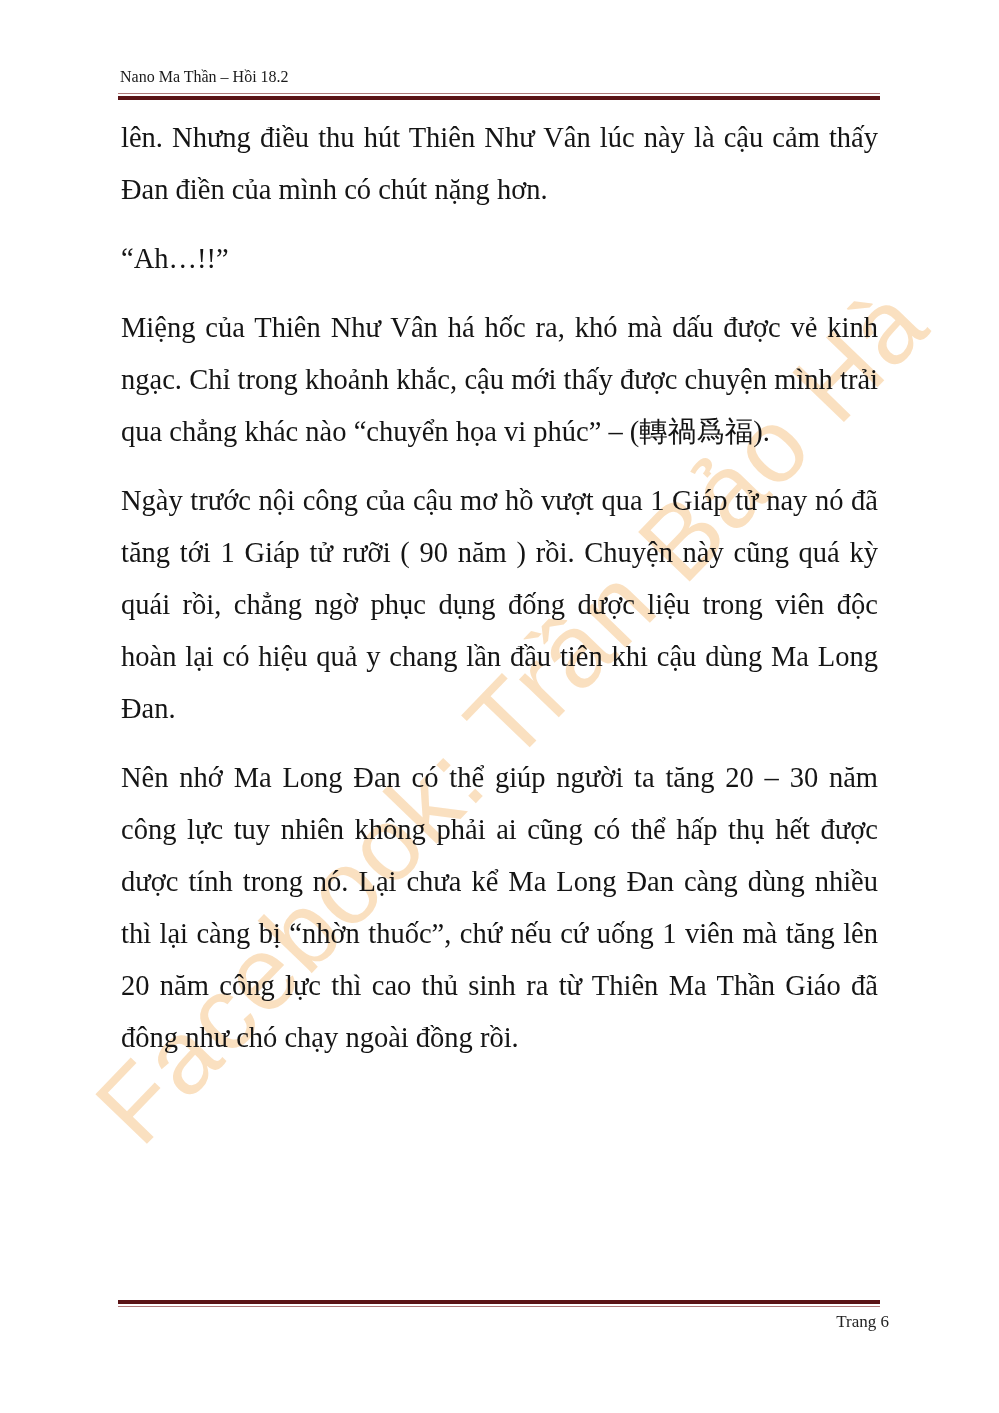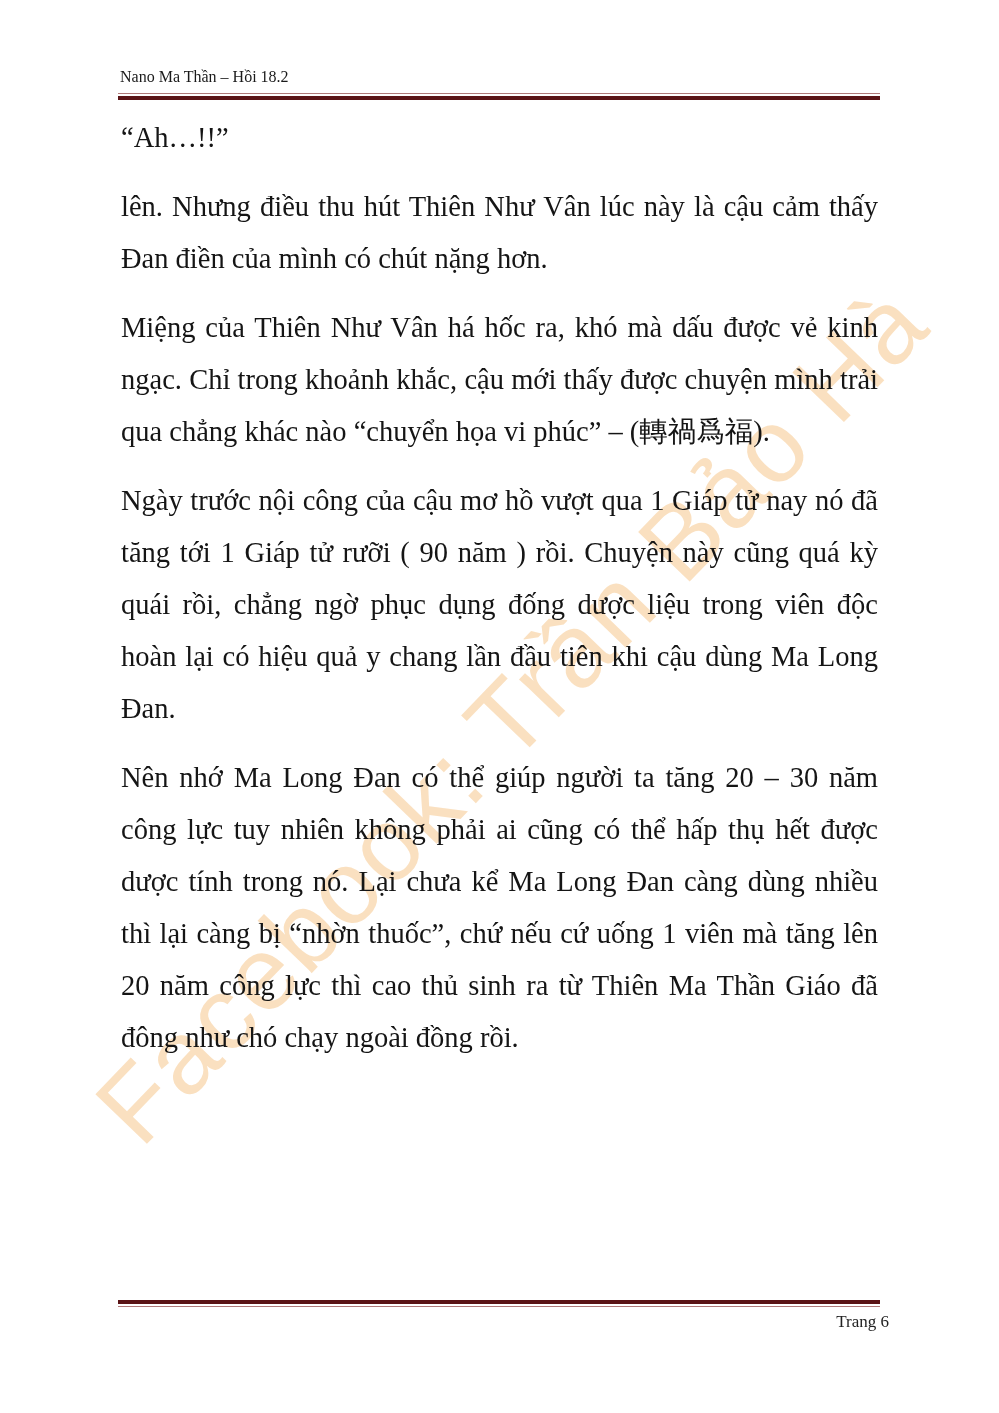--- a/index.html
+++ b/index.html
@@ -110,22 +110,22 @@
   </div>
 
   <div class="rule rule-top">
     <div class="thin"></div>
     <div class="thick"></div>
   </div>
 
   <div class="watermark">Facebook: Trần Bảo Hà</div>
 
   <div class="body-text">
+    <p>lên. Nhưng điều thu hút Thiên Như Vân lúc này là cậu cảm thấy Đan điền của mình có chút nặng hơn.</p>
     <p>“Ah…!!”</p>
-    <p>lên. Nhưng điều thu hút Thiên Như Vân lúc này là cậu cảm thấy Đan điền của mình có chút nặng hơn.</p>
     <p>Miệng của Thiên Như Vân há hốc ra, khó mà dấu được vẻ kinh ngạc. Chỉ trong khoảnh khắc, cậu mới thấy được chuyện mình trải qua chẳng khác nào “chuyển họa vi phúc” – (轉禍爲福).</p>
     <p>Ngày trước nội công của cậu mơ hồ vượt qua 1 Giáp tử nay nó đã tăng tới 1 Giáp tử rưỡi ( 90 năm ) rồi. Chuyện này cũng quá kỳ quái rồi, chẳng ngờ phục dụng đống dược liệu trong viên độc hoàn lại có hiệu quả y chang lần đầu tiên khi cậu dùng Ma Long Đan.</p>
     <p>Nên nhớ Ma Long Đan có thể giúp người ta tăng 20 – 30 năm công lực tuy nhiên không phải ai cũng có thể hấp thụ hết được dược tính trong nó. Lại chưa kể Ma Long Đan càng dùng nhiều thì lại càng bị “nhờn thuốc”, chứ nếu cứ uống 1 viên mà tăng lên 20 năm công lực thì cao thủ sinh ra từ Thiên Ma Thần Giáo đã đông như chó chạy ngoài đồng rồi.</p>
   </div>
 
   <div class="rule rule-bottom">
     <div class="thick"></div>
     <div class="thin"></div>
   </div>
 

